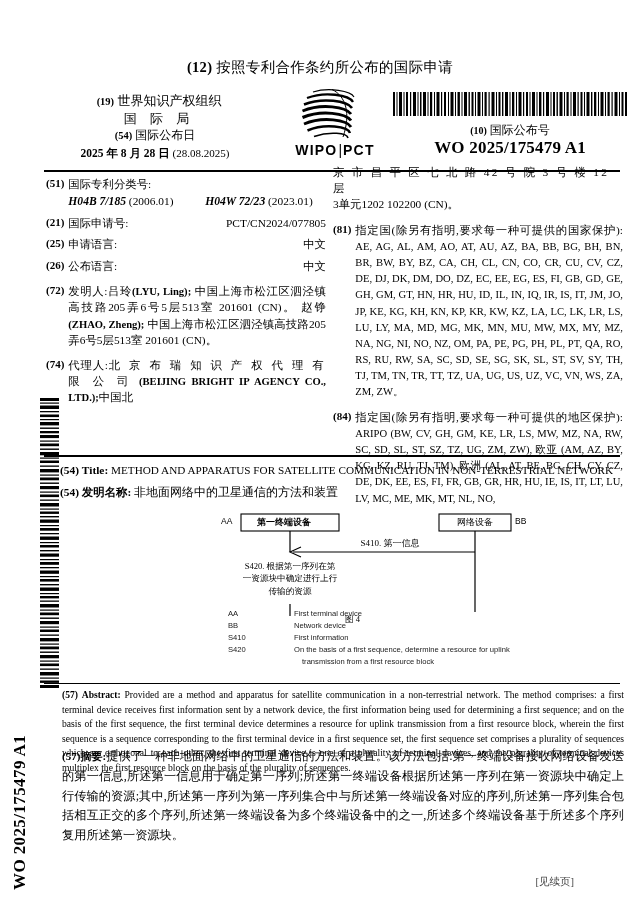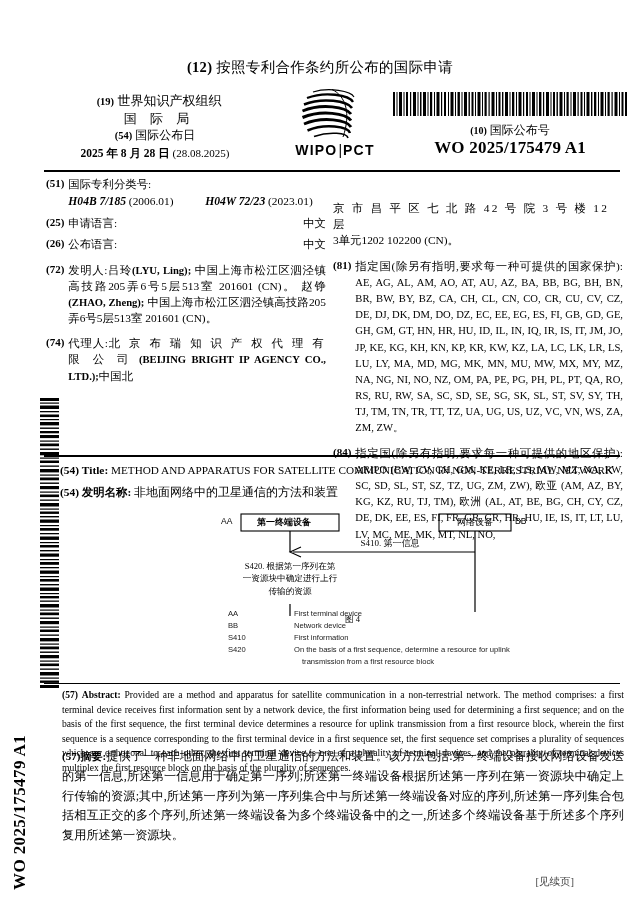--- a/index.html
+++ b/index.html
@@ -152,21 +152,21 @@
   }
   .ipc-line { margin-top: 1px; }
   .ipc-line .ipc {
     font-weight: bold;
     font-style: italic;
     font-size: 11.6px;
   }
   .ipc-line .ipcdate { font-style: normal; font-weight: normal; }
   .ipc-gap { display: inline-block; width: 26px; }
   .justify { text-align: justify; text-justify: inter-ideograph; }
-  .spread { letter-spacing: 2.3px; margin-top: 36px; }
+  .spread { letter-spacing: 2.3px; }
   .bold { font-weight: bold; }
   .sm { font-size: 10.6px; }
 
   .fld.tight { margin-bottom: 4px; }
   .fld.gap-more { margin-bottom: 9px; }
 
   
   .rule-mid {
     position: absolute;
     left: 44px; top: 455px;
@@ -410,20 +410,27 @@
           <span class="ipc-line" style="display:block;">
             <span class="ipc">H04B 7/185</span>
             <span class="ipcdate">(2006.01)</span>
             <span class="ipc-gap"></span>
             <span class="ipc">H04W 72/23</span>
             <span class="ipcdate">(2023.01)</span>
           </span>
         </span>
       </div>
 
+      <div class="fld">
+        <span class="code">(21)</span>
+        <span class="body row-2col">
+          <span>国际申请号:</span>
+          <span>PCT/CN2024/077805</span>
+        </span>
+      </div>
 
 
       <div class="fld">
         <span class="code">(25)</span>
         <span class="body row-2col">
           <span>申请语言:</span>
           <span>中文</span>
         </span>
       </div>
 

